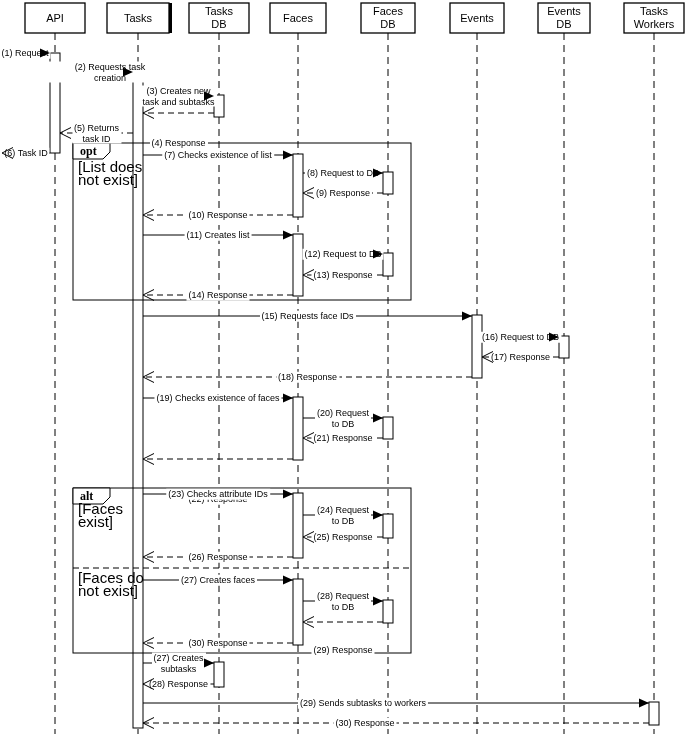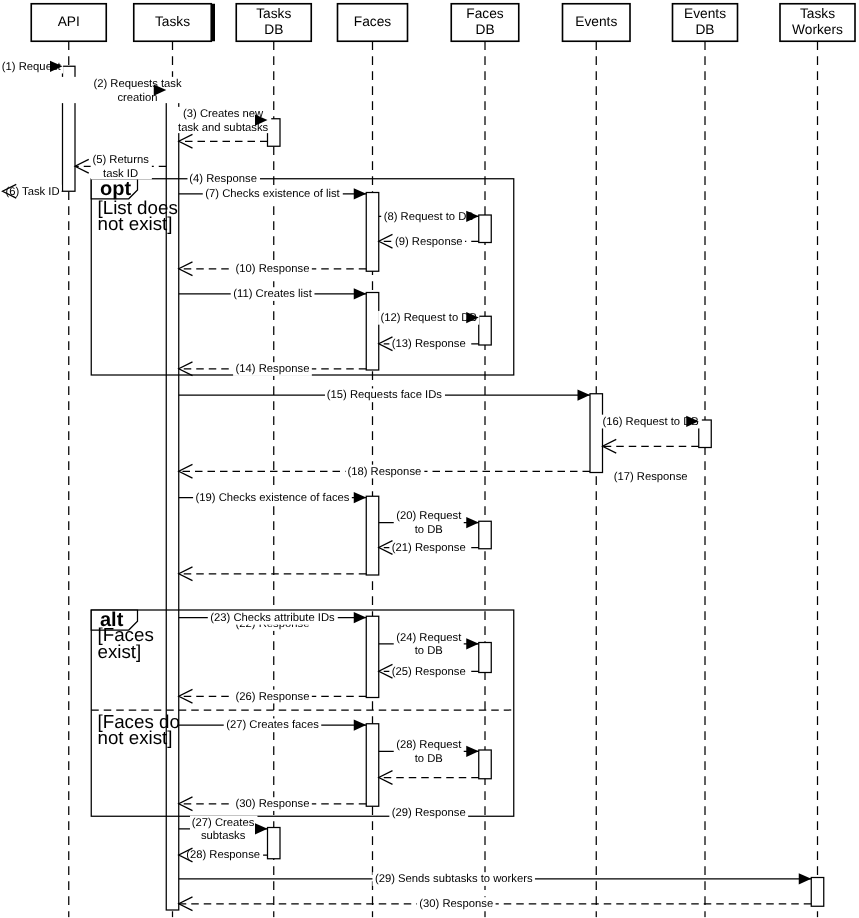--- a/index.html
+++ b/index.html
@@ -37,23 +37,24 @@
     padding: 0 2px;
     text-align: center;
     white-space: pre-line;
   }
   .guard {
     font-size: 15px;
     line-height: 13px;
     white-space: pre-line;
   }
   .fraglabel {
-    font-size: 16px;
+    font-size: 12px;
     font-weight: bold;
     line-height: 15px;
+    font-family: Liberation Serif, serif;
   }
 </style>
 </head>
 <body>
 
 <div id="stage">
   <svg id="svg-base" width="687" height="734" viewBox="0 0 687 734">
       <line x1="55" y1="33" x2="55" y2="734" stroke="#000000" stroke-width="1" stroke-dasharray="7,5"></line>
       <line x1="138" y1="33" x2="138" y2="734" stroke="#000000" stroke-width="1" stroke-dasharray="7,5"></line>
       <line x1="219" y1="33" x2="219" y2="734" stroke="#000000" stroke-width="1" stroke-dasharray="7,5"></line>
@@ -141,21 +142,21 @@
       <div class="mlabel" style="left: 218px; top: 155px;">(7) Checks existence of list</div>
       <div class="mlabel" style="left: 343px; top: 173px;">(8) Request to DB</div>
       <div class="mlabel" style="left: 343px; top: 193px;">(9) Response</div>
       <div class="mlabel" style="left: 218px; top: 215px;">(10) Response</div>
       <div class="mlabel" style="left: 218px; top: 235px;">(11) Creates list</div>
       <div class="mlabel" style="left: 343px; top: 254px;">(12) Request to DB</div>
       <div class="mlabel" style="left: 343px; top: 275px;">(13) Response</div>
       <div class="mlabel" style="left: 218px; top: 295px;">(14) Response</div>
       <div class="mlabel" style="left: 307.5px; top: 316px;">(15) Requests face IDs</div>
       <div class="mlabel" style="left: 520.5px; top: 337px;">(16) Request to DB</div>
-      <div class="mlabel" style="left: 520.5px; top: 357px; margin-top: 24px;">(17) Response</div>
+      <div class="mlabel" style="left: 520.5px; top: 357px;">(17) Response</div>
       <div class="mlabel" style="left: 307.5px; top: 377px;">(18) Response</div>
       <div class="mlabel" style="left: 218px; top: 398px;">(19) Checks existence of faces</div>
       <div class="mlabel" style="left: 343px; top: 418px;">(20) Request
 to DB</div>
       <div class="mlabel" style="left: 343px; top: 438px;">(21) Response</div>
       <div class="mlabel" style="left: 218px; top: 459px; margin-top: 40px;">(22) Response</div>
       <div class="mlabel" style="left: 218px; top: 494px;">(23) Checks attribute IDs</div>
       <div class="mlabel" style="left: 343px; top: 515px;">(24) Request
 to DB</div>
       <div class="mlabel" style="left: 343px; top: 537px;">(25) Response</div>

